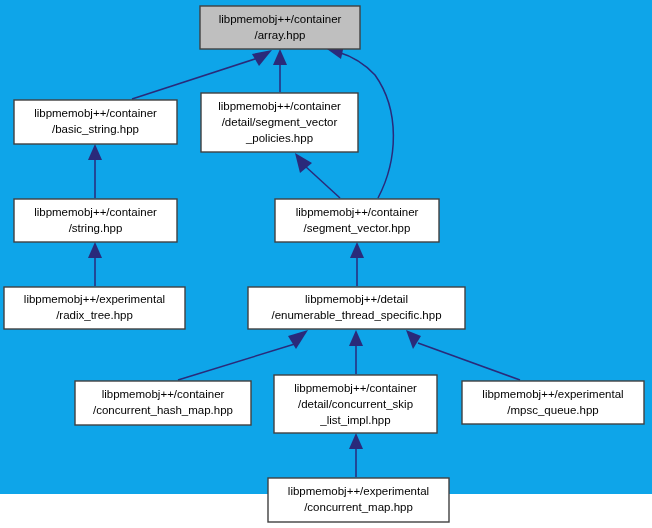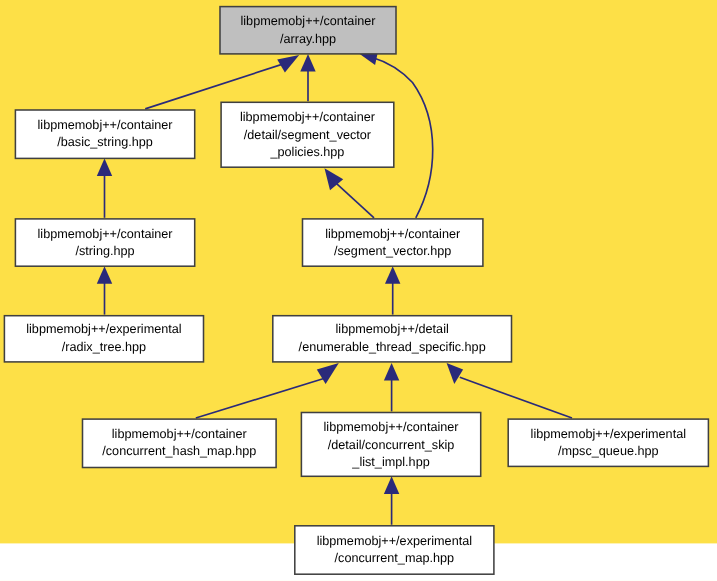--- a/index.html
+++ b/index.html
@@ -10,21 +10,21 @@
   body {
     width: 652px;
     height: 528px;
     font-family: "Liberation Sans", sans-serif;
     overflow: hidden;
   }
   #graph-root {
     position: relative;
     width: 652px;
     height: 494px;
-    background: #fde047;
+    background: #0ea5e9;
   }
   svg#graph-svg {
     position: absolute;
     left: 0;
     top: 0;
     width: 652px;
     height: 528px;
     display: block;
   }
   .node-box {

